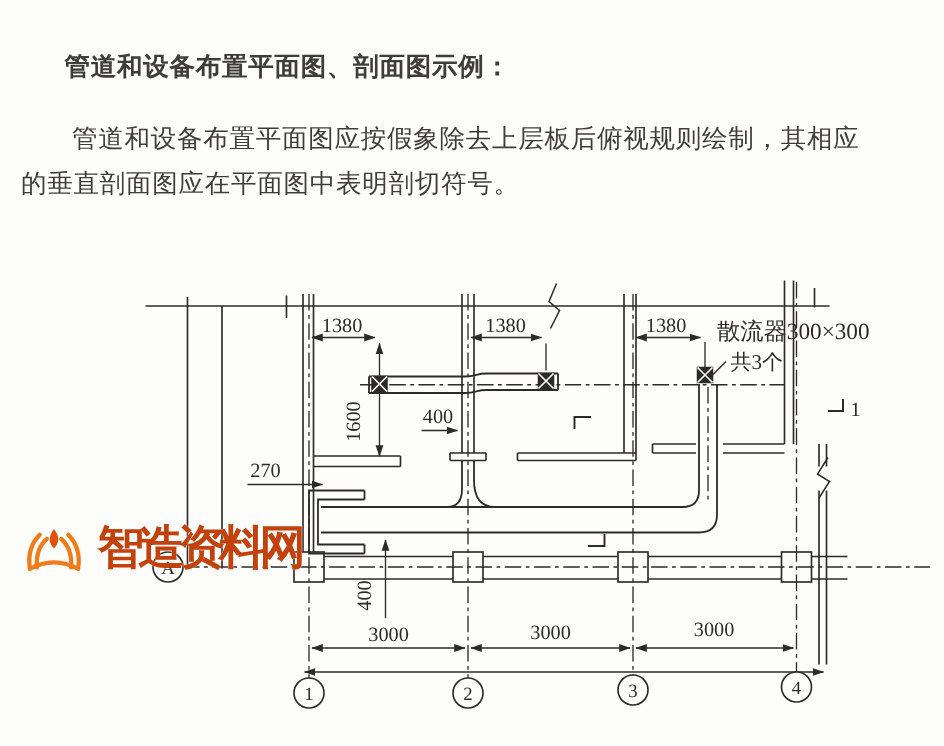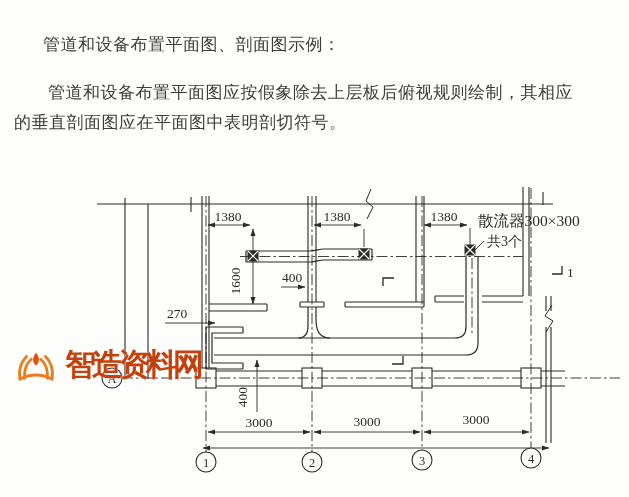--- a/index.html
+++ b/index.html
@@ -5,21 +5,21 @@
   html,body{margin:0;padding:0;}
   body{
     width:629px;height:497px;position:relative;overflow:hidden;
     background:#fdfdfc;
     font-family:"Liberation Serif","DejaVu Serif",serif;
   }
   .para{
     position:absolute;color:#3f3d3b;font-size:17px;line-height:30px;
     letter-spacing:0.5px;
   }
-  #para1{left:43px;top:30px;width:560px;}
+  #para1{left:43px;top:30px;width:560px;font-weight:bold;}
   #para2{left:14px;top:78px;width:574px;text-indent:34px;}
   #drawing-svg{position:absolute;left:0;top:0;z-index:1;}
   #watermark{
     position:absolute;left:14px;top:344px;z-index:3;display:flex;align-items:center;
     pointer-events:none;
   }
   #watermark .wm-text{
     font-family:"Liberation Sans","DejaVu Sans",sans-serif;
     font-weight:bold;font-size:31px;letter-spacing:-4px;
     text-shadow:0 0 1px #fff;

